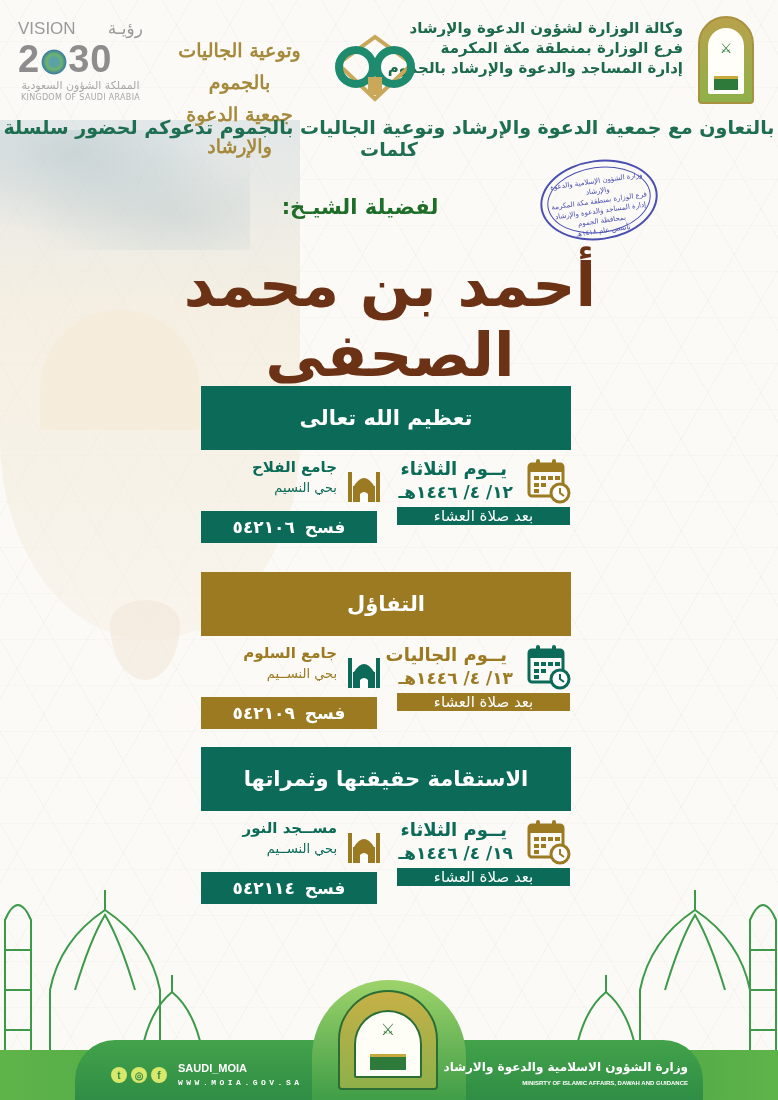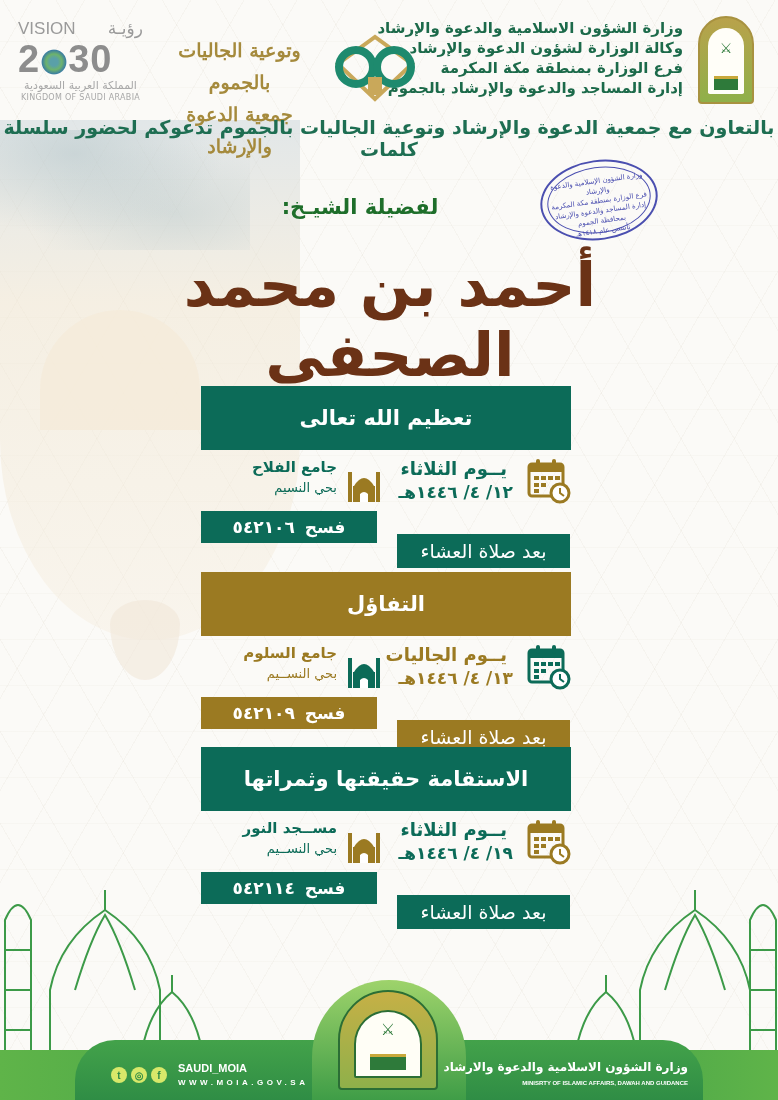--- a/index.html
+++ b/index.html
@@ -134,23 +134,23 @@
     direction: rtl;
   }
   .lecture .cal-icon { position: absolute; right: 0; top: 0; width: 44px; height: 46px; }
   .lecture .day {
     position: absolute; right: 64px; top: 0; font-weight: bold; font-size: 18px; white-space: nowrap; text-align: center;
   }
   .lecture .date {
     position: absolute; right: 58px; top: 24px; font-weight: bold; font-size: 17px; white-space: nowrap;
   }
   .lecture .time-bar {
-    position: absolute; right: 1px; top: 121px; width: 173px; height: 34px;
-    color: #fff; font-size: 19px; direction: rtl;
-    display: flex; align-items: center; justify-content: center; margin-top: 27px;
+    position: absolute; right: 1px; top: 121px; width: 173px; height: 18px;
+    color: #fff; font-size: 15px; direction: rtl;
+    display: flex; align-items: center; justify-content: center;
   }
   .lecture .mosque-block {
     position: absolute; left: 40px; top: 72px; width: 140px; height: 48px; direction: rtl;
   }
   .lecture .mosque-icon { position: absolute; right: 0; top: 8px; width: 34px; height: 36px; }
   .lecture .mosque-name {
     position: absolute; right: 44px; top: 0; font-weight: bold; font-size: 15px; white-space: nowrap;
   }
   .lecture .district {
     position: absolute; right: 44px; top: 22px; font-size: 13px; white-space: nowrap;
@@ -199,21 +199,21 @@
     width: 16px; height: 16px; border-radius: 50%; background: #d8e86a; color: #2e8b45;
     font-size: 10px; font-weight: bold; display: flex; align-items: center; justify-content: center;
     font-family: "Liberation Sans", sans-serif;
   }
   .handle {
     position: absolute; left: 178px; top: 1062px; color: #fff; font-weight: bold; font-size: 11px;
     font-family: "Liberation Sans", sans-serif;
   }
   .website {
     position: absolute; left: 178px; top: 1078px; color: #fff; font-weight: bold; font-size: 8px;
-    letter-spacing: 3.5px; font-family: Liberation Sans, sans-serif;
+    letter-spacing: 3.5px; font-family: Liberation Mono, monospace;
   }
   .footer-ministry-ar {
     position: absolute; right: 90px; top: 1060px; direction: rtl;
     color: #fff; font-weight: bold; font-size: 12px;
   }
   .footer-ministry-en {
     position: absolute; right: 90px; top: 1080px;
     color: #fff; font-weight: bold; font-size: 6px; font-family: "Liberation Sans", sans-serif;
   }
 </style>
@@ -227,21 +227,20 @@
 <div class="bg-lantern-tip"></div>
 
 <div class="header">
   <div class="moia-emblem">
     <div class="inner">
       <div class="swords">⚔</div>
       <div class="book"></div>
     </div>
   </div>
   <div class="ministry-lines">
-    <div>وزارة الشؤون الاسلامية والدعوة والإرشاد</div>
     <div>وكالة الوزارة لشؤون الدعوة والإرشاد</div>
     <div>فرع الوزارة بمنطقة مكة المكرمة</div>
     <div>إدارة المساجد والدعوة والإرشاد بالجموم</div>
   </div>
 
   <svg class="roo-logo" viewBox="0 0 90 75">
     <path d="M45 70 L8 35 L45 8 L82 35 Z" fill="none" stroke="#c9a85a" stroke-width="4"></path>
     <circle cx="26" cy="38" r="17" fill="none" stroke="#1e8a6e" stroke-width="8"></circle>
     <circle cx="64" cy="38" r="17" fill="none" stroke="#1e8a6e" stroke-width="8"></circle>
     <rect x="38" y="48" width="14" height="18" fill="#c9a85a"></rect>
@@ -253,21 +252,21 @@
   </div>
 
   <div class="vision-logo">
     <div class="v-top">
       <span>VISION</span>
       <span>رؤيـة</span>
     </div>
     <div class="v-year">
       <span>2</span><span class="dot"></span><span>30</span>
     </div>
-    <div class="v-ar">المملكة العربية السعودية</div>
+    <div class="v-ar">المملكة الشؤون السعودية</div>
     <div class="v-en">KINGDOM OF SAUDI ARABIA</div>
   </div>
 </div>
 
 <div class="intro">بالتعاون مع جمعية الدعوة والإرشاد وتوعية الجاليات بالجموم تدعوكم  لحضور  سلسلة كلمات</div>
 
 <div class="stamp">
   <div>وزارة الشؤون الإسلامية والدعوة والإرشاد</div>
   <div>فرع الوزارة بمنطقة مكة المكرمة</div>
   <div>إدارة المساجد والدعوة والإرشاد</div>

